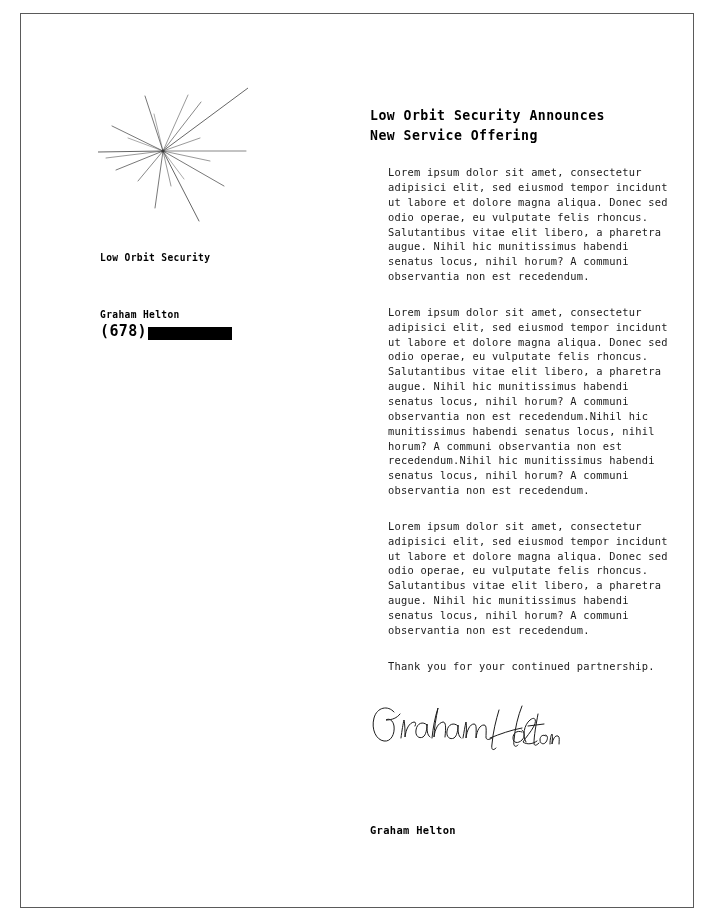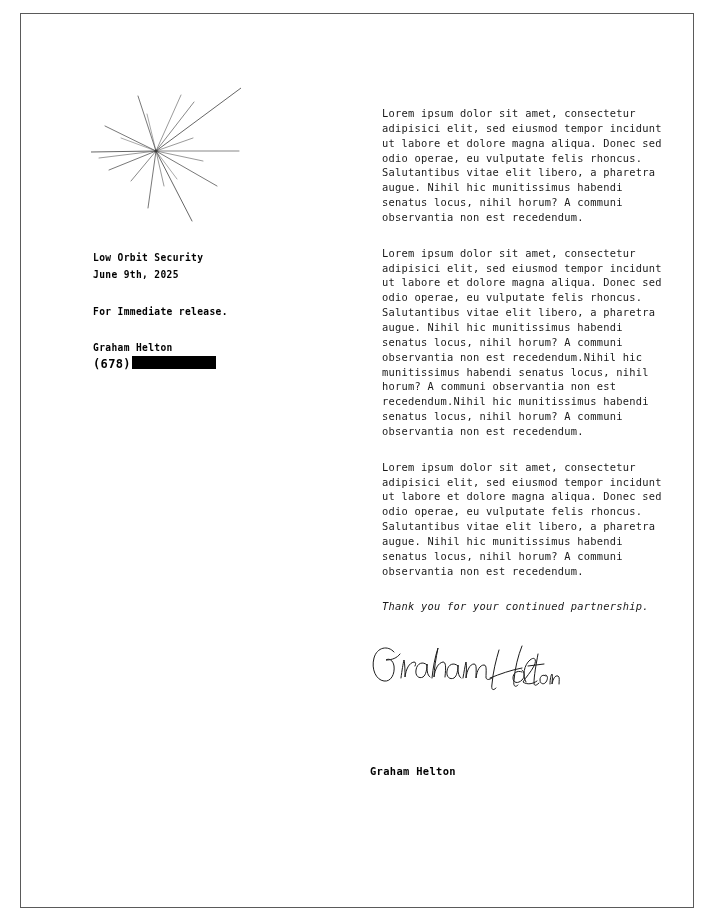--- a/index.html
+++ b/index.html
@@ -32,21 +32,21 @@
   #letter-columns {
     position: absolute;
     left: 0;
     top: 0;
     width: 100%;
     height: 100%;
   }
 
   #left-column {
     position: absolute;
-    left: 72px;
+    left: 79px;
     top: 72px;
     width: 248px;
   }
 
   #right-column {
     position: absolute;
     left: 349px;
     top: 92px;
     width: 300px;
   }
@@ -70,22 +70,22 @@
     line-height: 16.6px;
     font-weight: bold;
     letter-spacing: 0.35px;
     white-space: pre;
   }
   .side-gap-large { height: 21px; }
   .side-gap-small { height: 19px; }
 
   .phone-line {
     display: flex;
-    align-items: flex-start;
-    font-size: 12px;
+    align-items: flex-end;
+    font-size: 15px;
     line-height: 16.6px;
     font-weight: bold;
     letter-spacing: 0.35px;
   }
   #phone-redaction-bar {
     display: inline-block;
     width: 84px;
     height: 13px;
     background: #000000;
     margin-left: 1px;
@@ -99,25 +99,25 @@
     letter-spacing: 0.45px;
     white-space: pre-line;
     margin: 0 0 20px 0;
   }
 
   
   .body-paragraph {
     font-size: 10.4px;
     line-height: 14.85px;
     letter-spacing: 0.25px;
-    margin: 0 0 21px 12px;
+    margin: 0 0 21px 18px;
     color: #1a1a1a;
     white-space: pre-line;
   }
-  .body-paragraph.closing { margin-bottom: 0; font-style: italic; }
+  .body-paragraph.closing { margin-bottom: 0; }
 
   
   #signature-area {
     margin-top: 24px;
     height: 86px;
   }
   #signature-area svg {
     display: block;
     width: 190px;
     height: 62px;
@@ -160,38 +160,38 @@
             <line x1="65" y1="65" x2="126" y2="100" stroke-width="0.8"></line>
             <line x1="65" y1="65" x2="112" y2="75" stroke-width="0.6"></line>
             <line x1="65" y1="65" x2="148" y2="65" stroke-width="0.7"></line>
             <line x1="65" y1="65" x2="102" y2="52" stroke-width="0.6"></line>
             <circle cx="65" cy="65" r="1.6" fill="#3a3a3a" stroke="none"></circle>
           </g>
         </svg>
       </div>
 
       <div class="side-block">Low Orbit Security</div>
-      <div class="side-block">June 9th, 2025</div>
 
       <div class="side-gap-large"></div>
 
-      <div class="side-block">For Immediate release.</div>
 
       <div class="side-gap-small"></div>
 
       <div class="side-block">Graham Helton</div>
 
       <div class="phone-line">
         <span>(678)</span>
         <span id="phone-redaction-bar"></span>
       </div>
     </div>
 
     <div id="right-column">
 
+      <h1 id="headline">Low Orbit Security Announces
+New Service Offering</h1>
 
       <p class="body-paragraph">Lorem ipsum dolor sit amet, consectetur adipisici elit, sed eiusmod tempor incidunt ut labore et dolore magna aliqua. Donec sed odio operae, eu vulputate felis rhoncus. Salutantibus vitae elit libero, a pharetra augue. Nihil hic munitissimus habendi senatus locus, nihil horum? A communi observantia non est recedendum.</p>
       <p class="body-paragraph">Lorem ipsum dolor sit amet, consectetur adipisici elit, sed eiusmod tempor incidunt ut labore et dolore magna aliqua. Donec sed odio operae, eu vulputate felis rhoncus. Salutantibus vitae elit libero, a pharetra augue. Nihil hic munitissimus habendi senatus locus, nihil horum? A communi observantia non est recedendum.Nihil hic munitissimus habendi senatus locus, nihil horum? A communi observantia non est recedendum.Nihil hic munitissimus habendi senatus locus, nihil horum? A communi observantia non est recedendum.</p>
       <p class="body-paragraph">Lorem ipsum dolor sit amet, consectetur adipisici elit, sed eiusmod tempor incidunt ut labore et dolore magna aliqua. Donec sed odio operae, eu vulputate felis rhoncus. Salutantibus vitae elit libero, a pharetra augue. Nihil hic munitissimus habendi senatus locus, nihil horum? A communi observantia non est recedendum.</p>
 
       <p class="body-paragraph closing">Thank you for your continued partnership.</p>
 
       <div id="signature-area">
         <svg viewBox="0 0 190 62" xmlns="http://www.w3.org/2000/svg">
           <g fill="none" stroke="#1b1b1b" stroke-width="1" stroke-linecap="round" stroke-linejoin="round">

